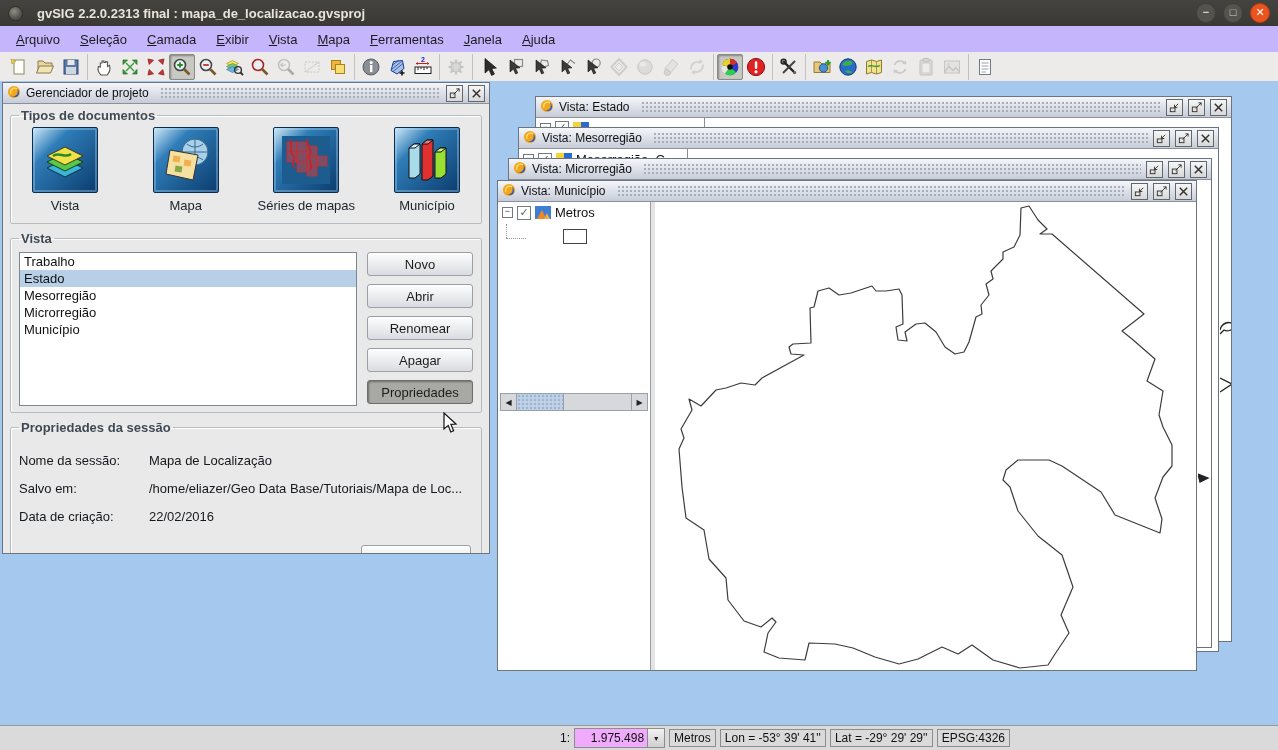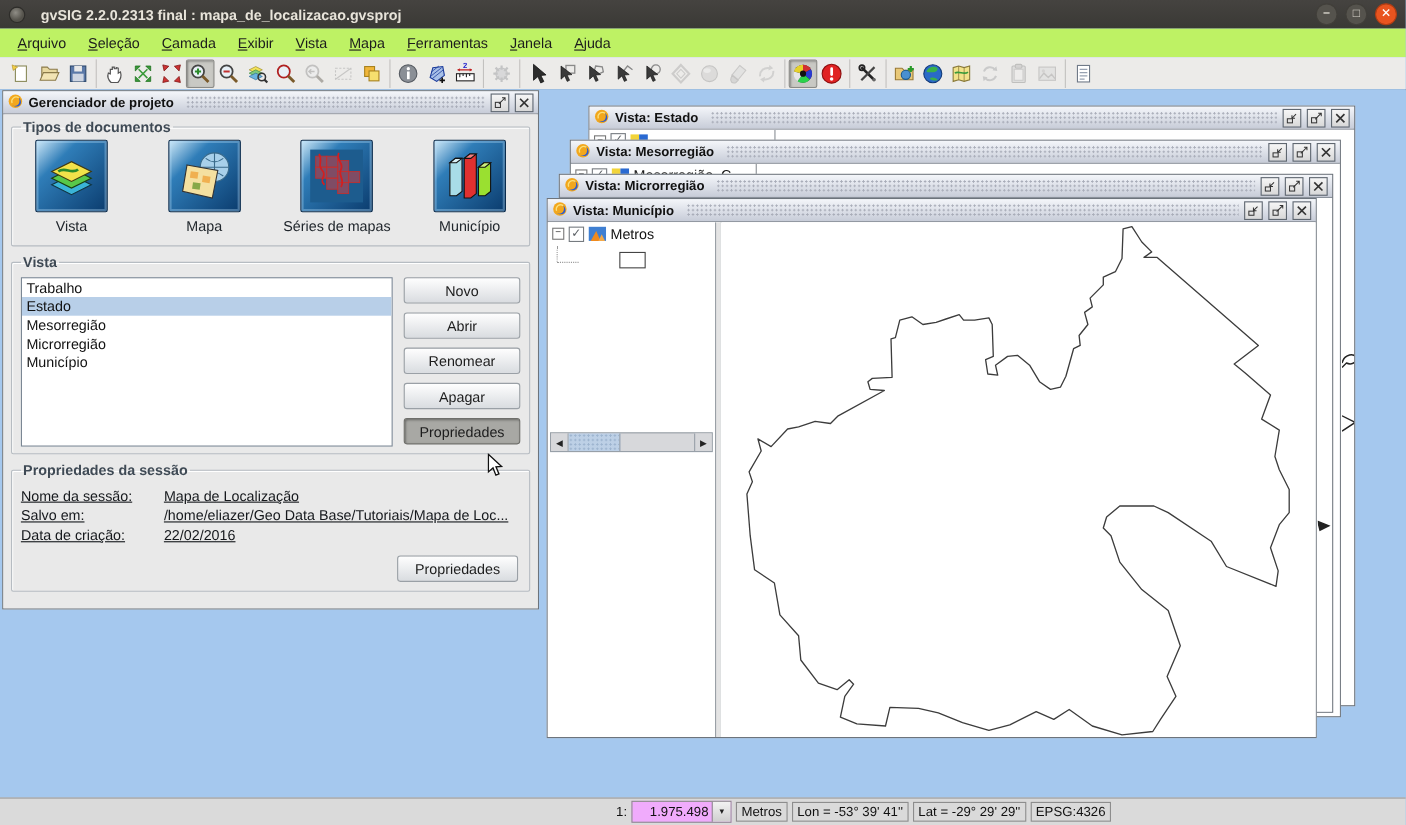--- a/index.html
+++ b/index.html
@@ -9,38 +9,38 @@
   .osbar{height:26px;background:linear-gradient(#454340,#3a3935);display:flex;align-items:center;
          padding:0 8px;color:#e8e4da;font-size:13px;font-weight:bold;}
   .os-appicon{width:13px;height:13px;border-radius:50%;background:radial-gradient(circle at 40% 35%,#8f8d86,#55534c 60%);
               border:1px solid #2e2d2a;margin-right:14px;}
   .osbar .ttl{flex:1;white-space:nowrap;overflow:hidden;}
   .osctl{display:flex;gap:7px;}
   .osbtn{width:18px;height:18px;border-radius:50%;background:#55534d;border:1px solid #413f3a;color:#d8d4cb;
          font-size:11px;line-height:16px;text-align:center;font-weight:bold;}
   .osbtn.close{background:#e9541f;border-color:#b23d13;color:#fff;}
   
-  .menubar{height:26px;background:#bef264;display:flex;align-items:center;padding:0 6px;font-size:13px;color:#1c1c1c;}
+  .menubar{height:26px;background:#c4b5fd;display:flex;align-items:center;padding:0 6px;font-size:13px;color:#1c1c1c;}
   .menu-item{padding:3px 10px;cursor:default;}
   .menu-item u{text-decoration:underline;}
   
   .toolbar{height:29px;background:#ecebe9;border-bottom:1px solid #55606b;display:flex;align-items:center;padding:0 3px;}
   .tgroup{display:flex;align-items:center;padding:0 3px;border-right:1px solid #c2c1bf;height:26px;}
   .tgroup:last-child{border-right:none;}
   .ti{width:24px;height:24px;display:flex;align-items:center;justify-content:center;border:1px solid transparent;border-radius:2px;}
   .ti svg{display:block;}
   .ti.selected{background:#c9c9c4;border:1px solid #8a8a86;box-shadow:inset 1px 1px 2px rgba(0,0,0,.35);}
   .ti.disabled{opacity:.45;filter:grayscale(.8);}
   
   .desktop{position:absolute;top:81px;left:0;right:0;bottom:24px;background:#a5c8ee;overflow:hidden;}
   
   .ifr{position:absolute;border:1px solid #6d747c;background:#e9e9e9;box-shadow:0 0 0 1px #bfc6cf inset;}
   .iftitle{height:20px;display:flex;align-items:center;gap:5px;padding:0 4px;
            background:linear-gradient(#f4f6fa,#c7ccd8);border-bottom:1px solid #8a919b;
-           font-size:12px;font-weight:bold;color:#111;white-space:nowrap;}
+           font-size:12px;font-weight:normal;color:#111;white-space:nowrap;}
   .iftitle .dots{flex:1;height:12px;margin-left:6px;
       background-image:radial-gradient(#a9adb9 1px,transparent 1.1px);background-size:4px 4px;}
   .ifbtn{width:15px;height:15px;background:linear-gradient(#f6f6f6,#d8d8d8);border:1px solid #5f6770;
          display:flex;align-items:center;justify-content:center;flex:none;}
   .ifbody{position:absolute;left:0;right:0;top:21px;bottom:0;background:#fff;overflow:hidden;}
   .toc-strip{position:absolute;left:0;top:0;bottom:0;width:168px;background:#fff;border-right:1px solid #8a8f95;}
   .treerow{display:flex;align-items:center;gap:4px;padding:3px 2px 0 4px;font-size:13px;color:#111;}
   .expbox{width:9px;height:9px;border:1px solid #777;background:#fff;font-size:9px;line-height:7px;text-align:center;color:#333;flex:none;}
   .cbx{width:12px;height:12px;border:1px solid #767b80;background:#fff;font-size:11px;line-height:11px;
        text-align:center;color:#5a5f64;font-weight:bold;flex:none;}
@@ -74,21 +74,21 @@
   .doclabel{font-size:13px;color:#20262c;margin-top:5px;white-space:nowrap;}
   .vista-wrap{display:flex;gap:10px;padding-top:4px;}
   .vlist{width:336px;height:152px;background:#fff;border:1px solid #7b8794;font-size:13px;color:#111;overflow:hidden;}
   .vitem{height:17px;line-height:17px;padding:0 4px;}
   .vitem.sel{background:#b8cfe8;}
   .vbtns{display:flex;flex-direction:column;gap:8px;flex:1;}
   .btn{height:24px;border:1px solid #9aa0a6;border-radius:3px;background:linear-gradient(#fefefe,#d9dce0);
        font-size:13px;color:#1c1c1c;display:flex;align-items:center;justify-content:center;font-family:inherit;}
   .btn.pressed{background:#a8a8a4;border-color:#6e6e6a;box-shadow:inset 1px 1px 2px rgba(0,0,0,.35);}
   .sessrows{font-size:13px;color:#15181c;padding-top:3px;}
-  .srow{display:flex;margin:3px 0;text-decoration:underline;}
+  .srow{display:flex;margin:13px 0;}
   .slabel{width:130px;flex:none;}
   .sval{white-space:nowrap;}
   .sessbtnrow{display:flex;justify-content:flex-end;padding:8px 2px 2px 0;}
   .sessbtnrow .btn{width:110px;}
   
   .statusbar{position:absolute;left:0;right:0;bottom:0;height:24px;background:#dadada;border-top:1px solid #9a9a9a;
              display:flex;align-items:center;justify-content:flex-end;gap:4px;padding-right:268px;font-size:12px;color:#111;}
   .sfield{border:1px solid #8d8d8d;background:#dadada;height:16px;line-height:16px;padding:0 4px;white-space:nowrap;}
   .scombo{display:flex;height:18px;border:1px solid #8d8d8d;background:#f0abfc;}
   .scombo .val{width:66px;text-align:right;padding:0 3px;line-height:18px;}

